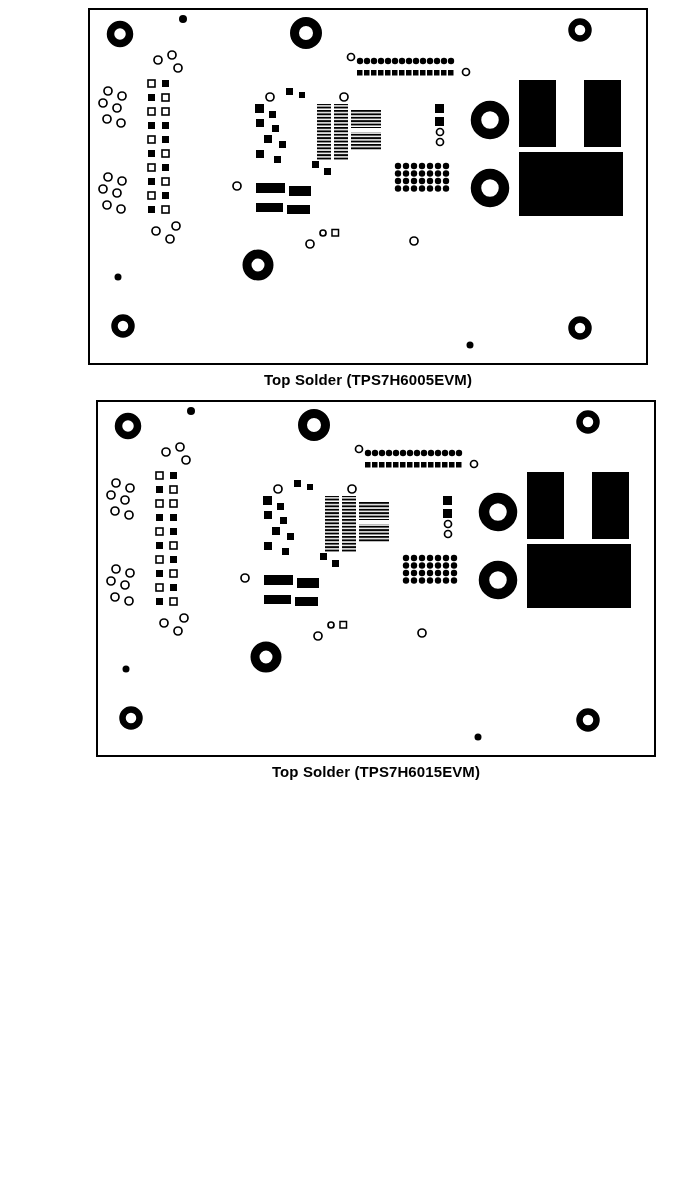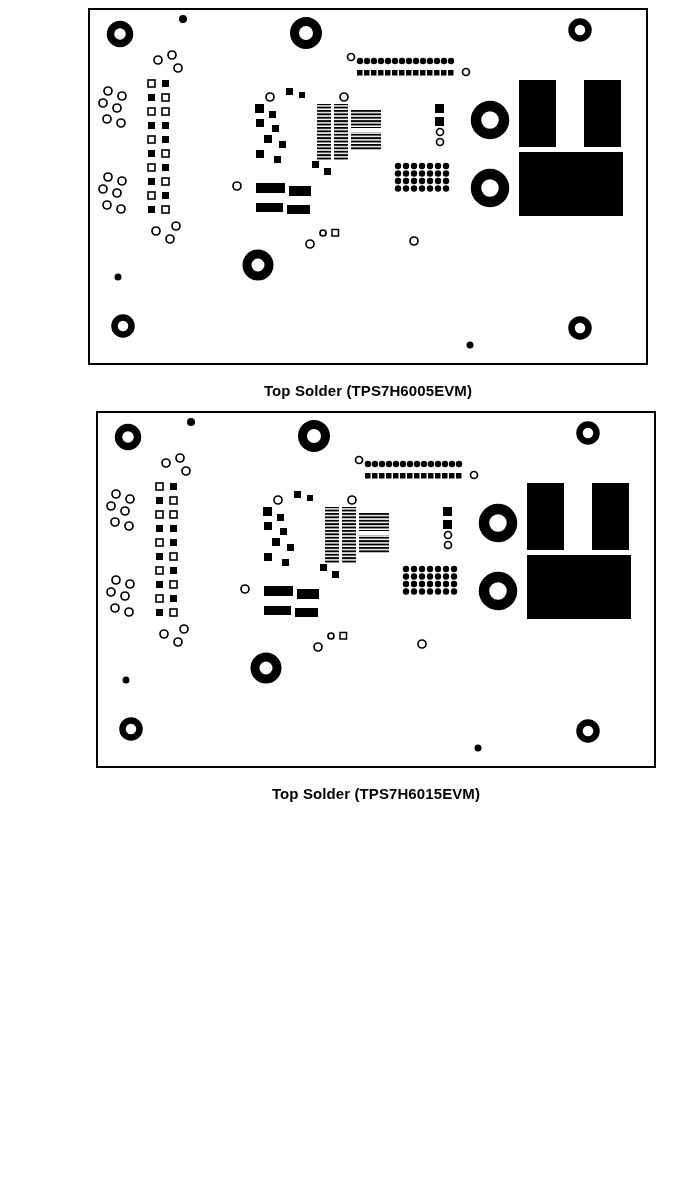--- a/index.html
+++ b/index.html
@@ -6,21 +6,21 @@
   .page{
     width:696px;height:1200px;background:#ffffff;position:relative;overflow:hidden;
     font-family:"Liberation Sans",sans-serif;
   }
   .panel{width:560px;margin-left:88px;}
   .panel-1{margin-top:8px;}
   .panel-2{margin-top:11px;padding-left:8px;}
   .panel-3{margin-top:13px;}
   .board{display:block;width:560px;height:357px;}
   .caption{
-    margin-top:17px;text-align:center;font-size:15px;font-weight:bold;
+    margin-top:6px;text-align:center;font-size:15px;font-weight:bold;
     color:#000000;line-height:18px;letter-spacing:0.1px;
   }
   .defs-svg{position:absolute;width:0;height:0;overflow:hidden;}
 </style>
 </head>
 <body>
 
 <svg class="defs-svg" aria-hidden="true">
   <defs>
     <pattern id="hstripe" width="8" height="3.4" patternUnits="userSpaceOnUse">

